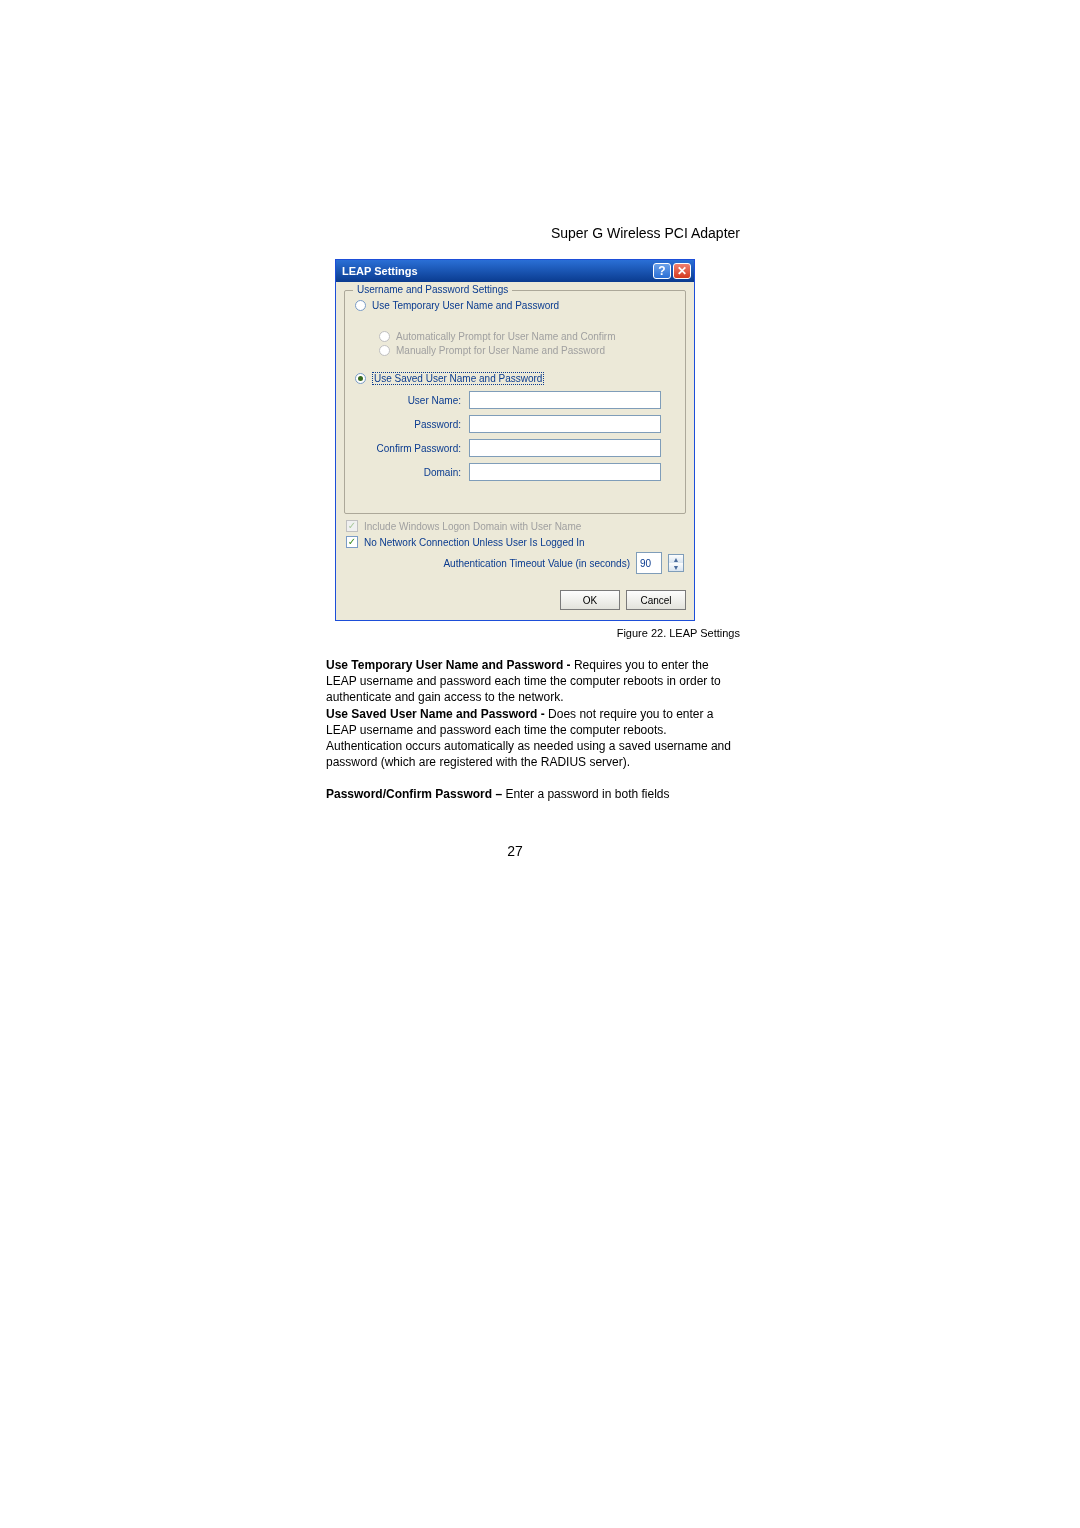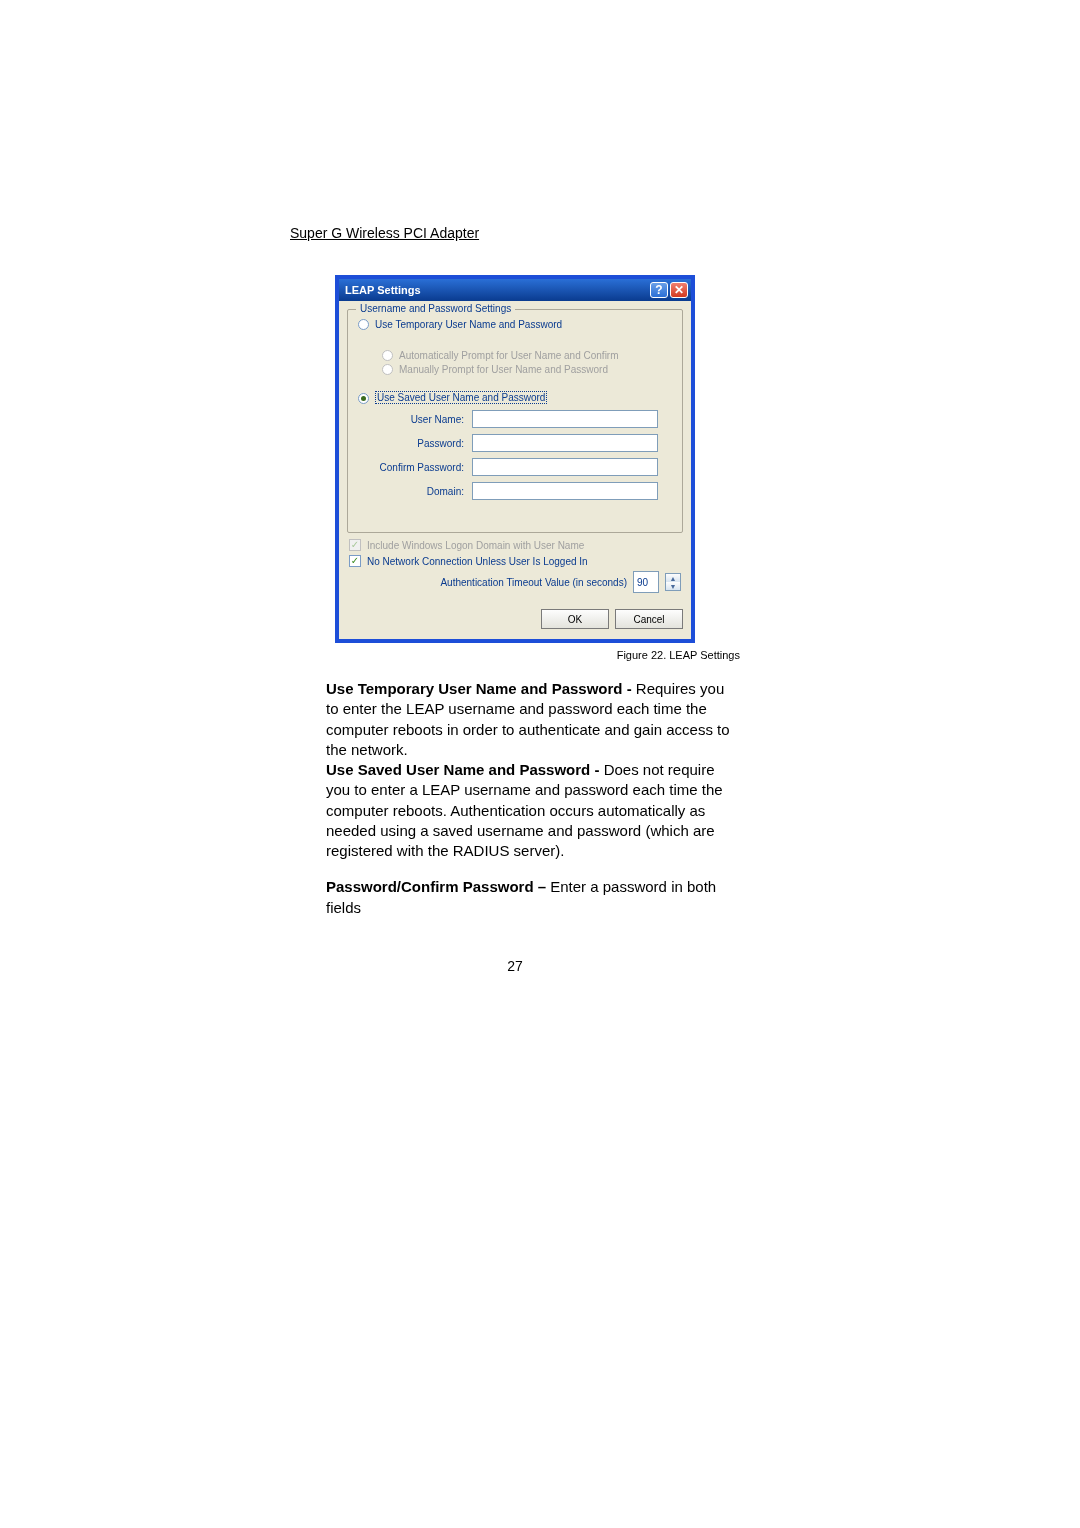--- a/index.html
+++ b/index.html
@@ -11,29 +11,28 @@
     position: relative;
   }
   .page {
     position: absolute;
     left: 290px;
     top: 225px;
     width: 450px;
   }
   .header-line {
     font-size: 14px;
-    text-align: left;
-    margin-bottom: 34px;
-    text-decoration: underline;
+    text-align: right;
+    margin-bottom: 18px;
   }
   
   .dialog {
     width: 360px;
     margin: 16px auto 6px auto;
-    border: 4px solid #1d4ed8;
+    border: 1px solid #1d4ed8;
     background: #ece9d8;
     font-size: 10px;
     color: #000;
   }
   .titlebar {
     height: 22px;
     background: linear-gradient(to bottom, #2a6fd6 0%, #0a3b8f 100%);
     display: flex;
     align-items: center;
     padding: 0 3px 0 6px;
@@ -70,21 +69,21 @@
     position: absolute;
     top: -7px;
     left: 8px;
     background: #ece9d8;
     padding: 0 4px;
     font-size: 10px;
     color: #0a3b8f;
   }
   .radio-row {
     display: flex;
-    align-items: flex-end;
+    align-items: center;
     gap: 6px;
     margin: 3px 0;
     font-size: 10px;
   }
   .radio-outer {
     width: 11px; height: 11px;
     border: 1px solid #7a9cc6;
     border-radius: 50%;
     background: #fff;
     display: flex;
@@ -165,34 +164,34 @@
     display:flex; align-items:center; justify-content:center;
     font-size: 7px; color:#4a6b9c;
   }
   .dlg-footer {
     display: flex;
     justify-content: flex-end;
     gap: 6px;
     padding: 4px 8px 10px 8px;
   }
   .dlg-btn {
-    width: 68px; height: 20px;
+    width: 60px; height: 20px;
     border: 1px solid #7a7a7a;
     background: linear-gradient(#fdfdfd,#e3e3dc);
     font-size: 10px;
     display:flex; align-items:center; justify-content:center;
     color:#000;
   }
   .caption {
     text-align: right;
     font-size: 11px;
     margin-bottom: 18px;
   }
   .body-text {
-    font-size: 15px;
+    font-size: 12px;
     line-height: 1.35;
     color: #000;
     margin-left: 36px;
     margin-right: 6px;
   }
   .body-text p { margin-bottom: 16px; }
   .body-text .tight { margin-bottom: 0; }
   .page-num {
     text-align: center;
     font-size: 14px;

